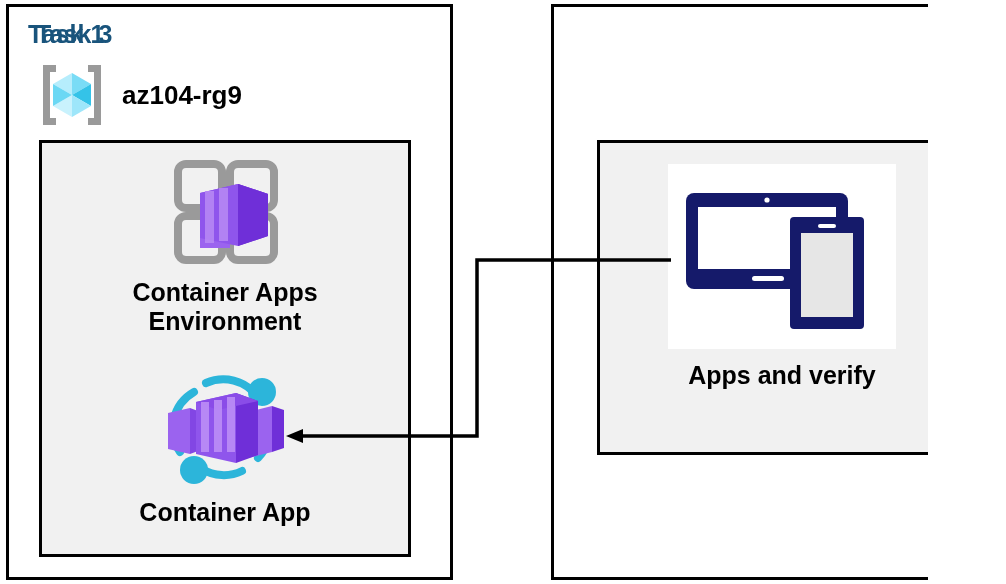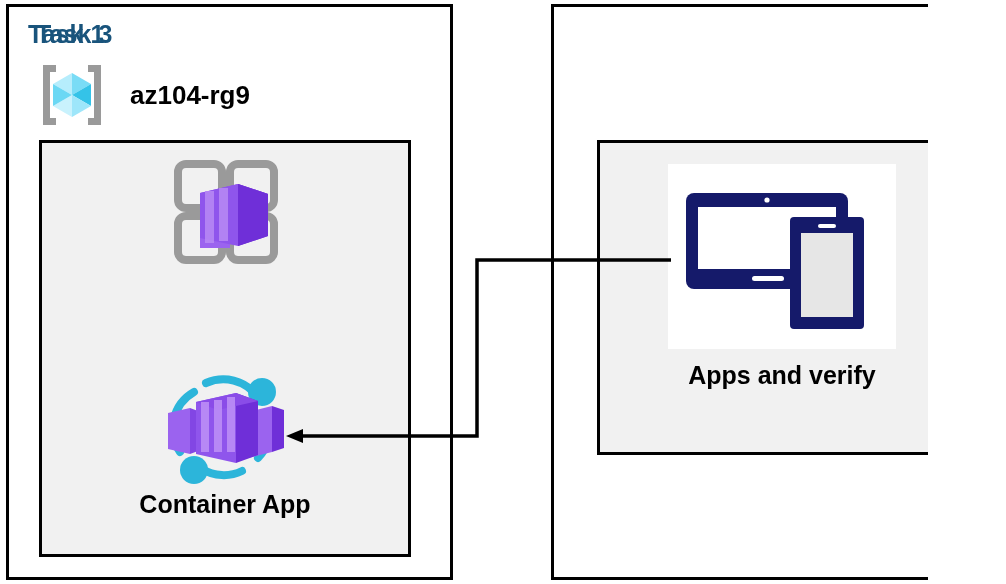--- a/index.html
+++ b/index.html
@@ -39,21 +39,21 @@
   #task1-title { left: 28px;  top: 20px; }
   #task2-title { left: 36px;  top: 20px; }
 
   
   #rg-row {
     position: absolute;
     left: 36px;
     top: 59px;
     display: flex;
     align-items: center;
-    gap: 22px;
+    gap: 14px;
   }
   #rg-icon { width: 72px; height: 72px; display:block; }
   #rg-label {
     font-size: 26px;
     font-weight: bold;
     color: #000000;
     white-space: nowrap;
   }
 
   
@@ -79,21 +79,21 @@
     color: #000000;
     line-height: 1.16;
     text-align: center;
     white-space: pre-line;
   }
 
   #cae-node { left: 39px; top: 152px; width: 372px; }
   #cae-node .node-caption { margin-top: 6px; }
 
   #capp-node { left: 39px; top: 366px; width: 372px; }
-  #capp-node .node-caption { margin-top: 4px; }
+  #capp-node .node-caption { margin-top: 12px; }
 
   #tv-node { left: 597px; top: 164px; width: 370px; }
   #tv-node .node-caption { margin-top: 12px; }
 
   .icon-svg { display: block; }
 
   #tv-iconbox {
     width: 228px;
     height: 185px;
     background: #ffffff;
@@ -169,20 +169,22 @@
           <rect x="36" y="41" width="30" height="55" fill="#9b63ef"></rect>
 
           <path d="M36 41 L74 32 L74 94 L36 86 Z" fill="#8f55ec"></path>
           <path d="M74 32 L104 42 L104 84 L74 94 Z" fill="#6f2fd8"></path>
 
           <rect x="41" y="39" width="9" height="52" fill="#b98bf5" opacity="0.85"></rect>
           <rect x="55" y="36" width="9" height="53" fill="#b98bf5" opacity="0.85"></rect>
         </g>
       </svg>
     </span>
+    <div class="node-caption">Container Apps
+Environment</div>
   </div>
 
   <div id="capp-node" class="node">
     <span>
       <svg class="icon-svg" width="150" height="120" viewBox="0 0 150 120" xmlns="http://www.w3.org/2000/svg">
 
         <g fill="none" stroke="#2cb5da" stroke-width="8" stroke-linecap="round">
           <path d="M30 86 A42 42 0 0 1 44 26"></path>
           <path d="M56 17 A42 42 0 0 1 107 30"></path>
           <path d="M118 50 A42 42 0 0 1 108 92"></path>

